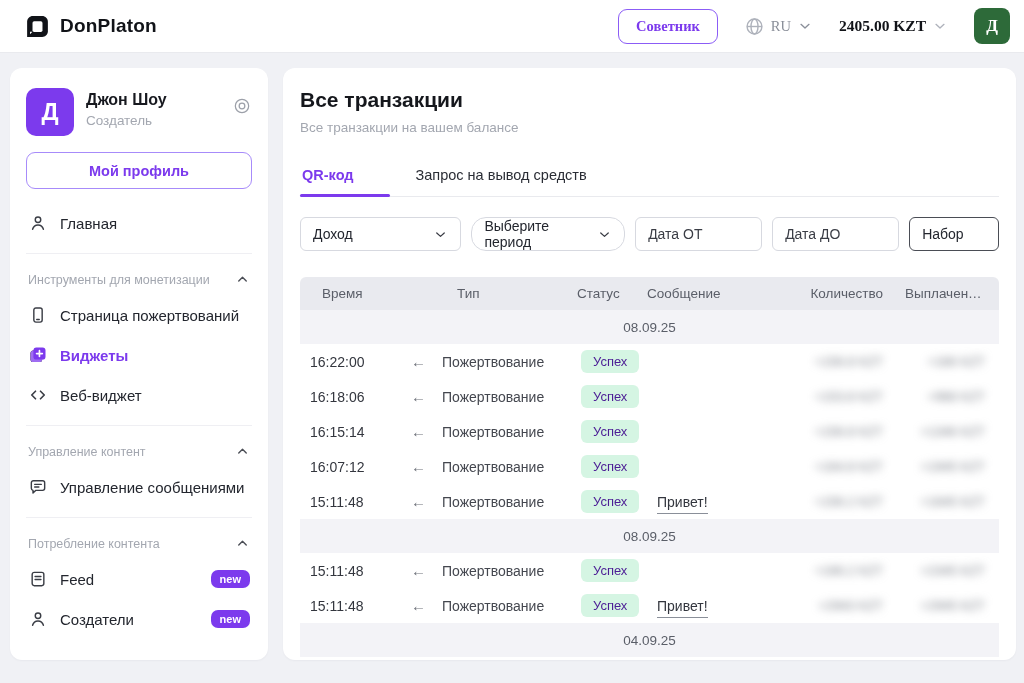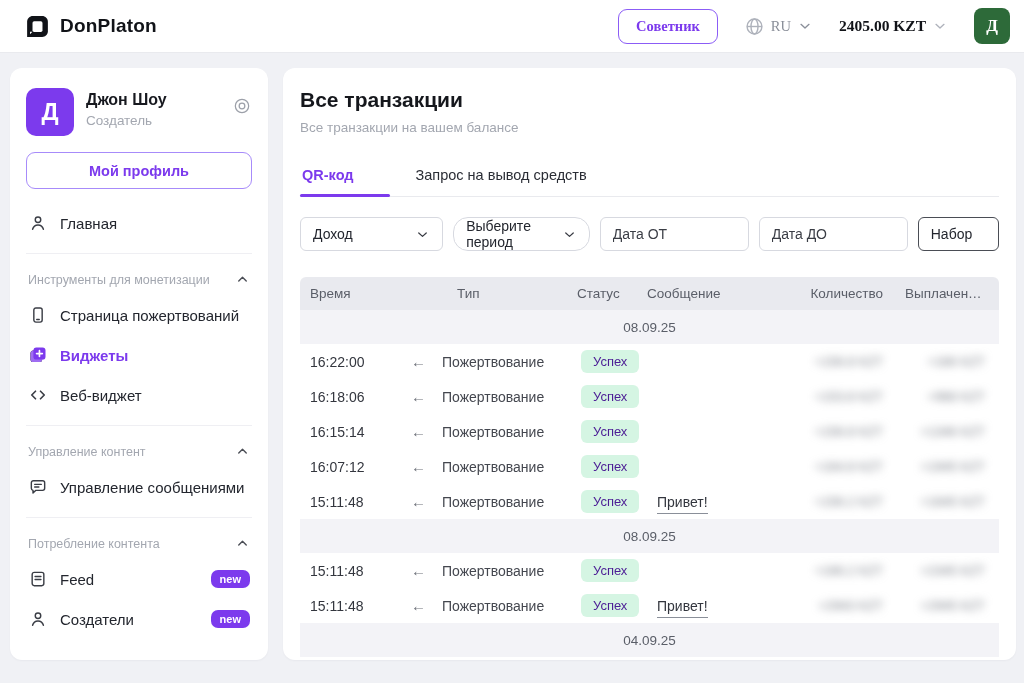--- a/index.html
+++ b/index.html
@@ -85,37 +85,37 @@
   
   .filters { display:flex; gap:10px; margin-top:20px; }
   .select, .date-input, .set-btn {
     height:34px; border:1px solid #D7D9E0; border-radius:6px; background:#fff;
     font-size:14px; color:#23262E; display:flex; align-items:center;
     padding:0 12px; cursor:pointer; font-family:inherit;
   }
   .select { justify-content:space-between; }
   .sel-type { width:166px; }
   .sel-period { width:158px;border-radius:15px; }
-  .date-input { width:149px; cursor:text; }
+  .date-input { width:127px; cursor:text; }
   .date-input::placeholder { color:#3A3D45; }
   input.date-input { outline:none; }
   .set-btn { width:92px; border:1.8px solid #4A4D55; border-radius:6px; font-weight:400; }
   
   .table { margin-top:26px; }
   .trow, .thead {
     display:grid;
     grid-template-columns: 95px 150px 85px 160px 115px 1fr;
     align-items:center;
   }
   .thead {
     background:#E9EAEF; border-radius:6px 6px 0 0; height:33px;
     color:#5A5E68; font-size:13.5px;
   }
   .th { white-space:nowrap; overflow:hidden; text-overflow:ellipsis; }
-  .th.c1 { padding-left:10px; }
+  .th.c1 { padding-left:22px; }
   .th.c2 { padding-left:62px; }
   .th.c3 { padding-left:32px; }
   .th.c4 { padding-left:17px; }
   .th.c5 { text-align:right; padding-right:22px; }
   .th.c6 { text-align:right; padding-right:12px; }
   .trow { height:35px; font-size:14px; }
   .daterow {
     height:34px; background:#F3F3F7; display:flex; align-items:center;
     justify-content:center; font-size:13.5px; color:#5A5E68;
   }

